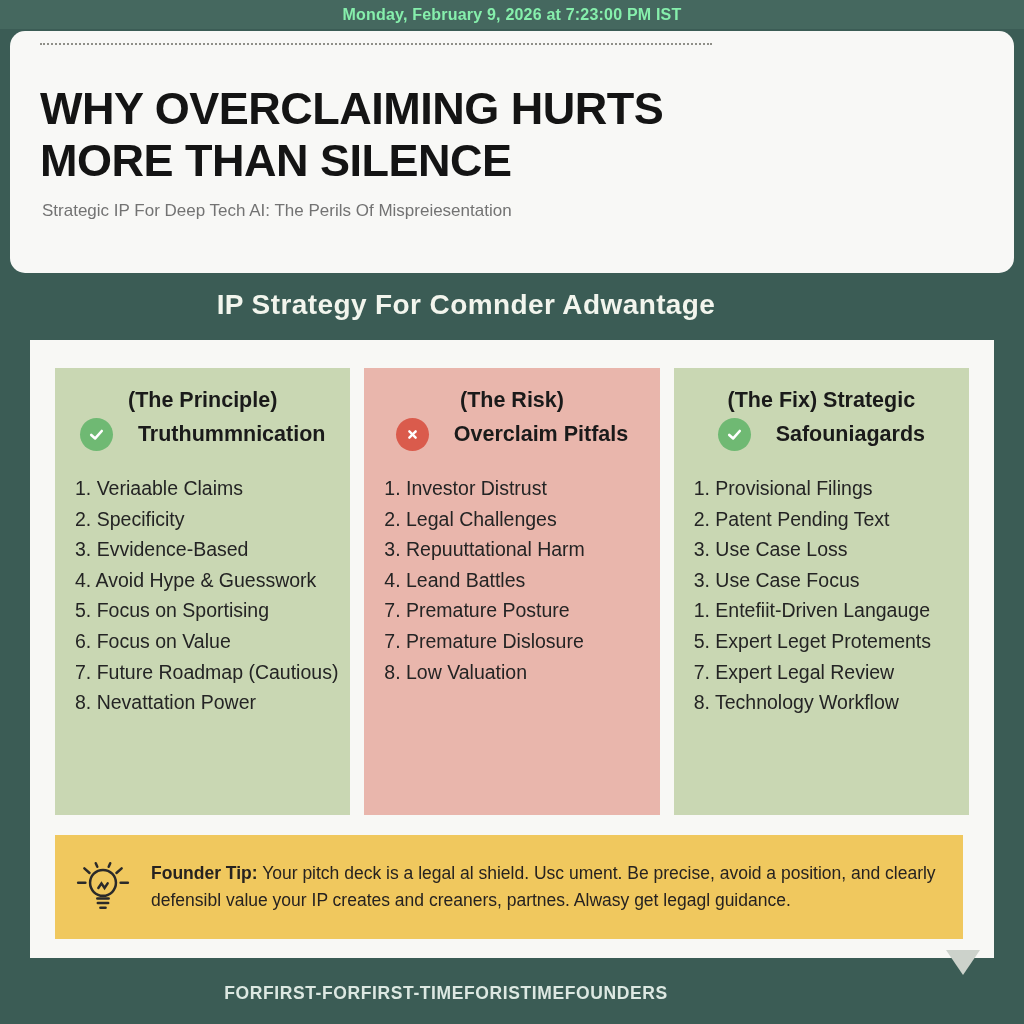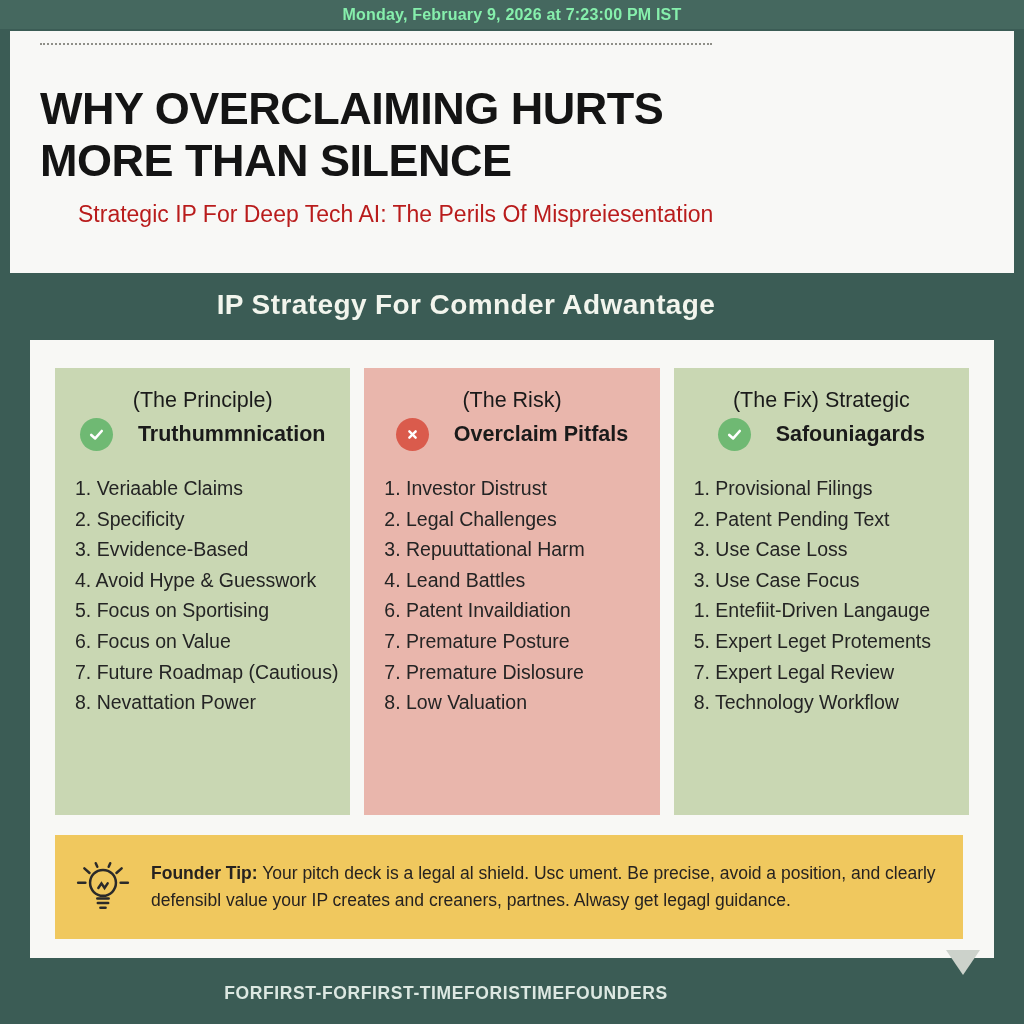--- a/index.html
+++ b/index.html
@@ -12,53 +12,54 @@
 
   .topbar {
     position:absolute; top:0; left:0; width:1024px; height:29px;
     background:#45685f; display:flex; align-items:center; justify-content:center;
     color:#86efac; font-size:16px; font-weight:700; letter-spacing:0.2px;
   }
 
   .header-card {
     position:absolute; top:31px; left:10px; width:1004px; height:242px;
     background:#f8f8f6;
+    border-radius:15px;
   }
   .dotted {
     position:absolute; top:12px; left:30px; width:672px;
     border-top:2px dotted #8f8f88;
   }
   .title-block {
     position:absolute; left:30px; top:52px;
     font-size:45px; line-height:1.16; font-weight:700;
     color:#141414; letter-spacing:-0.5px;
   }
   .subtitle {
     position:absolute; left:32px; top:170px;
-    font-size:23px; color:#b91c1c;margin-left:36px;
+    font-size:17px; color:#737373;
   }
 
   .band-title {
     position:absolute; top:289px; left:0; width:932px; text-align:center;
     font-size:28px; font-weight:700; color:#f2f5ed; letter-spacing:0.4px;
   }
 
   .main-card {
     position:absolute; top:340px; left:30px; width:964px; height:618px;
     background:#f8f8f5;
   }
   .columns {
     position:absolute; top:28px; left:25px; width:914px;
     display:flex; gap:14px;
   }
   .col { flex:1 1 0; min-width:0; height:447px; padding-top:20px; }
   .col-green { background:#c9d7b3; }
   .col-red  { background:#e9b6ac; }
   .col-tag {
-    text-align:center; font-size:21.5px; font-weight:400; color:#1a1a1a;
+    text-align:center; font-size:21.5px; font-weight:700; color:#1a1a1a;
   }
   .col-title-row {
     display:flex; align-items:center; justify-content:center; gap:25px;
     margin-top:5px; padding:0 6px;
     font-size:21.5px; font-weight:700; color:#1a1a1a;
   }
   .badge {
     width:33px; height:33px; border-radius:50%; flex:0 0 auto;
     display:flex; align-items:center; justify-content:center;
   }
@@ -144,21 +145,20 @@
               </g>
             </svg>
         </span>
         <span class="col-title">Overclaim Pitfals</span>
       </div>
       <div class="col-list">
         <div class="item">1. Investor Distrust</div>
         <div class="item">2. Legal Challenges</div>
         <div class="item">3. Repuuttational Harm</div>
         <div class="item">4. Leand Battles</div>
-        <div class="item">6. Patent Invaildiation</div>
         <div class="item">7. Premature Posture</div>
         <div class="item">7. Premature Dislosure</div>
         <div class="item">8. Low Valuation</div>
       </div>
     </div>
 
     <div class="col col-green">
       <div class="col-tag">(The Fix) Strategic</div>
       <div class="col-title-row">
         <span class="badge badge-check">

